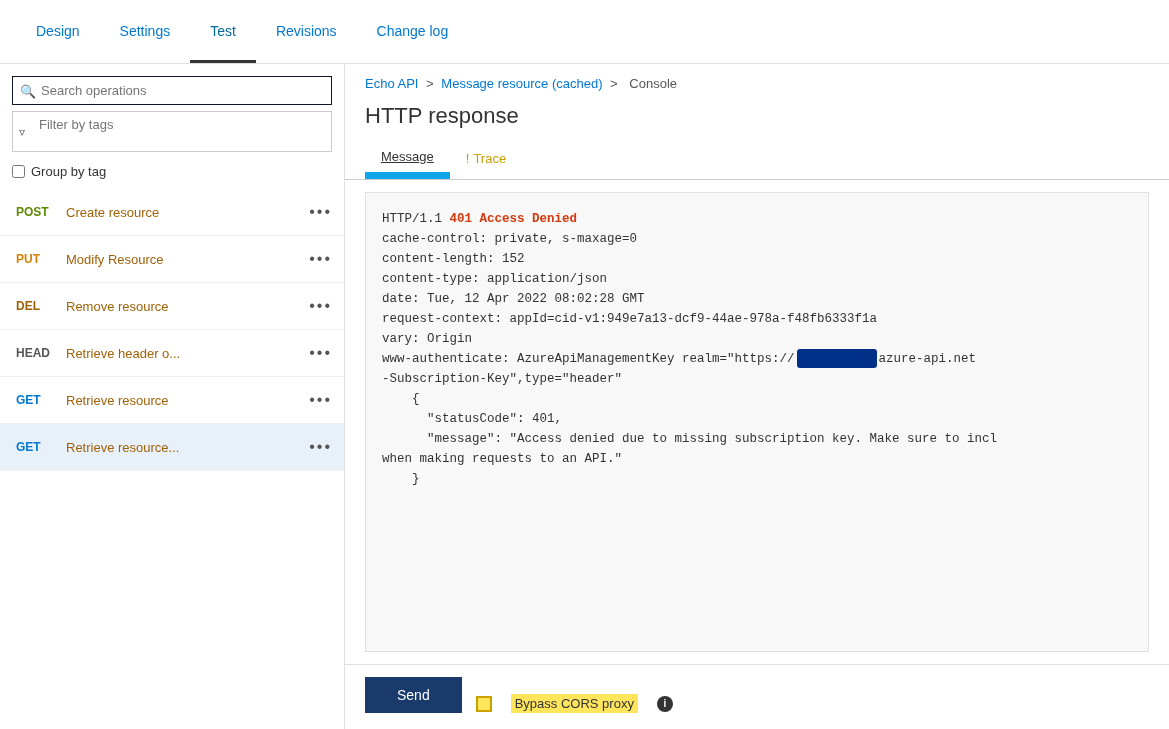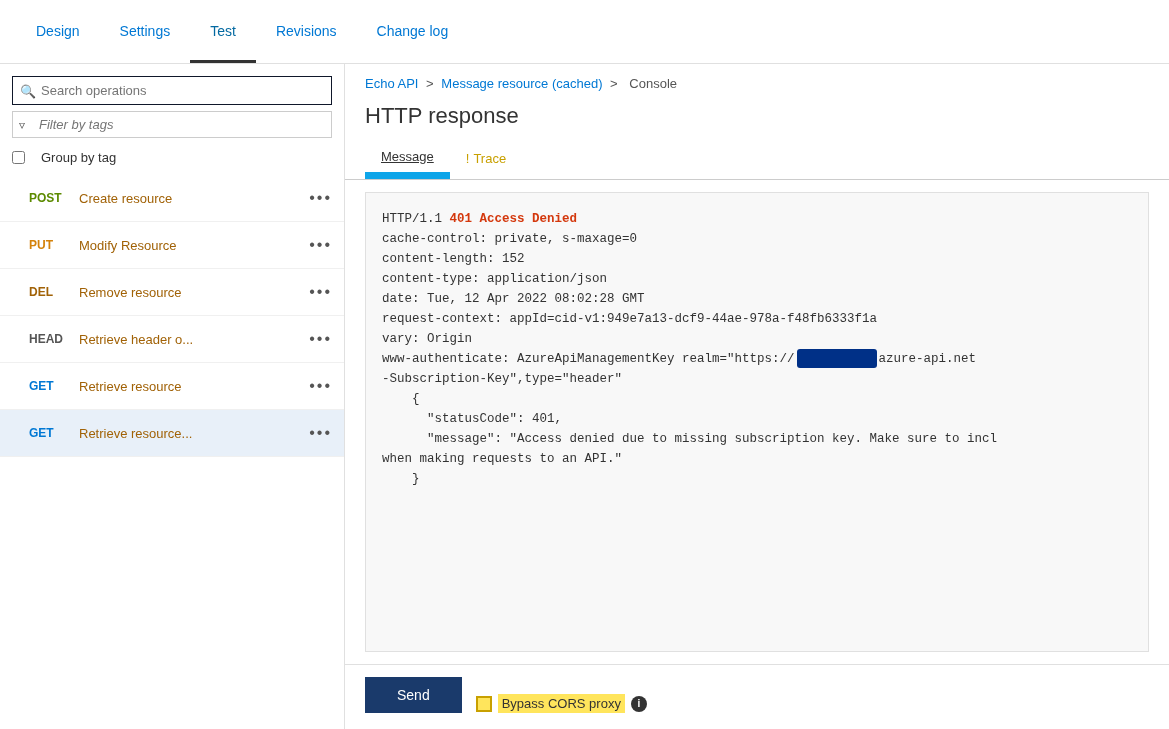--- a/index.html
+++ b/index.html
@@ -72,39 +72,38 @@
       transform: translateY(-50%);
       color: #555;
       font-size: 13px;
     }
     .sidebar-filter {
       margin: 0 12px 8px 12px;
       position: relative;
     }
     .sidebar-filter input {
       width: 100%;
-      padding: 5px 10px 5px 26px;
+      padding: 5px 10px 19px 26px;
       border: 1px solid #ccc;
       font-size: 13px;
       outline: none;
       color: #999;
-      font-style: italic;
     }
     .sidebar-filter .filter-icon {
       position: absolute;
       left: 7px;
       top: 50%;
       transform: translateY(-50%);
       color: #555;
       font-size: 12px;
     }
     .group-by-tag {
       display: flex;
       align-items: center;
-      gap: 16px;
+      gap: 6px;
       padding: 4px 12px 10px 12px;
       font-size: 13px;
     }
     .group-by-tag input[type=checkbox] {
       cursor: pointer;
     }
 
     
     .operations-list {
       flex: 1;
@@ -117,21 +116,20 @@
       cursor: pointer;
       border-bottom: 1px solid #f0f0f0;
       gap: 12px;
     }
     .operation-item.active { background: #e8f0f9; }
     .method-badge {
       font-weight: 700;
       font-size: 12px;
       width: 38px;
       flex-shrink: 0;
-      margin-left: 13px;
     }
     .method-badge.POST { color: #5c8a00; }
     .method-badge.PUT { color: #d4820a; }
     .method-badge.DEL { color: #a16207; }
     .method-badge.HEAD { color: #555; }
     .method-badge.GET { color: #0078d4; }
     .operation-name {
       flex: 1;
       font-size: 13px;
       color: #a16207;
@@ -230,21 +228,21 @@
       color: #fff;
       border: none;
       padding: 10px 32px;
       font-size: 14px;
       cursor: pointer;
       font-weight: 400;
     }
     .bypass-cors {
       display: flex;
       align-items: center;
-      gap: 6px;
+      gap: 19px;
       font-size: 13px;
     }
     .bypass-cors-checkbox {
       width: 16px;
       height: 16px;
       background: #ffe55c;
       border: 2px solid #c8a000;
       cursor: pointer;
       flex-shrink: 0;
     }

